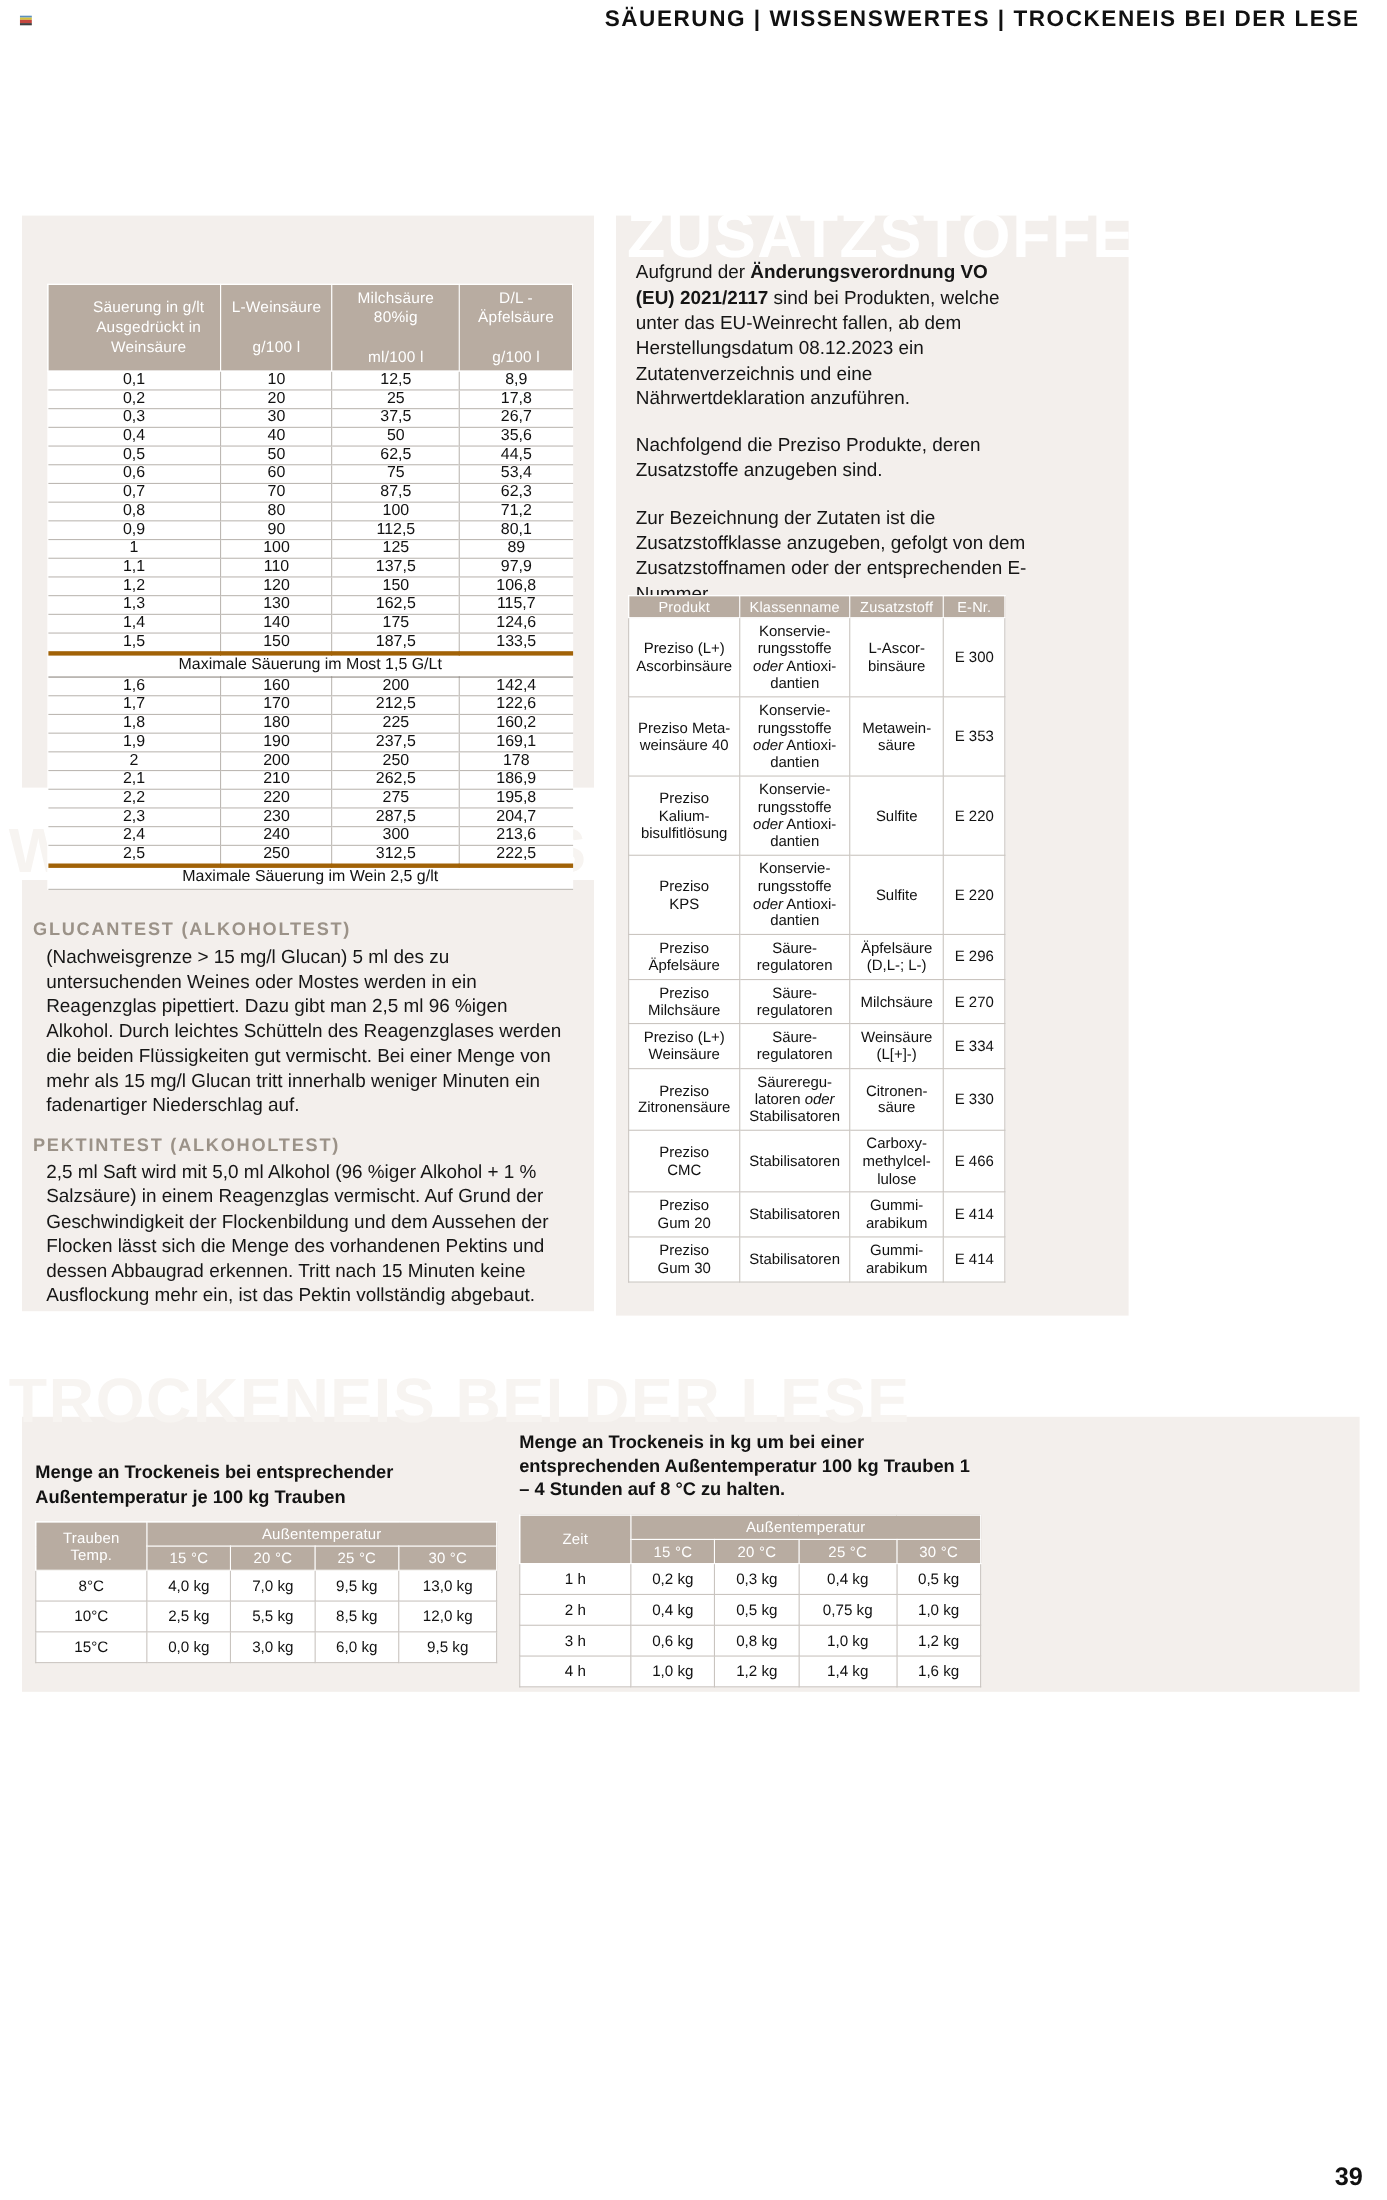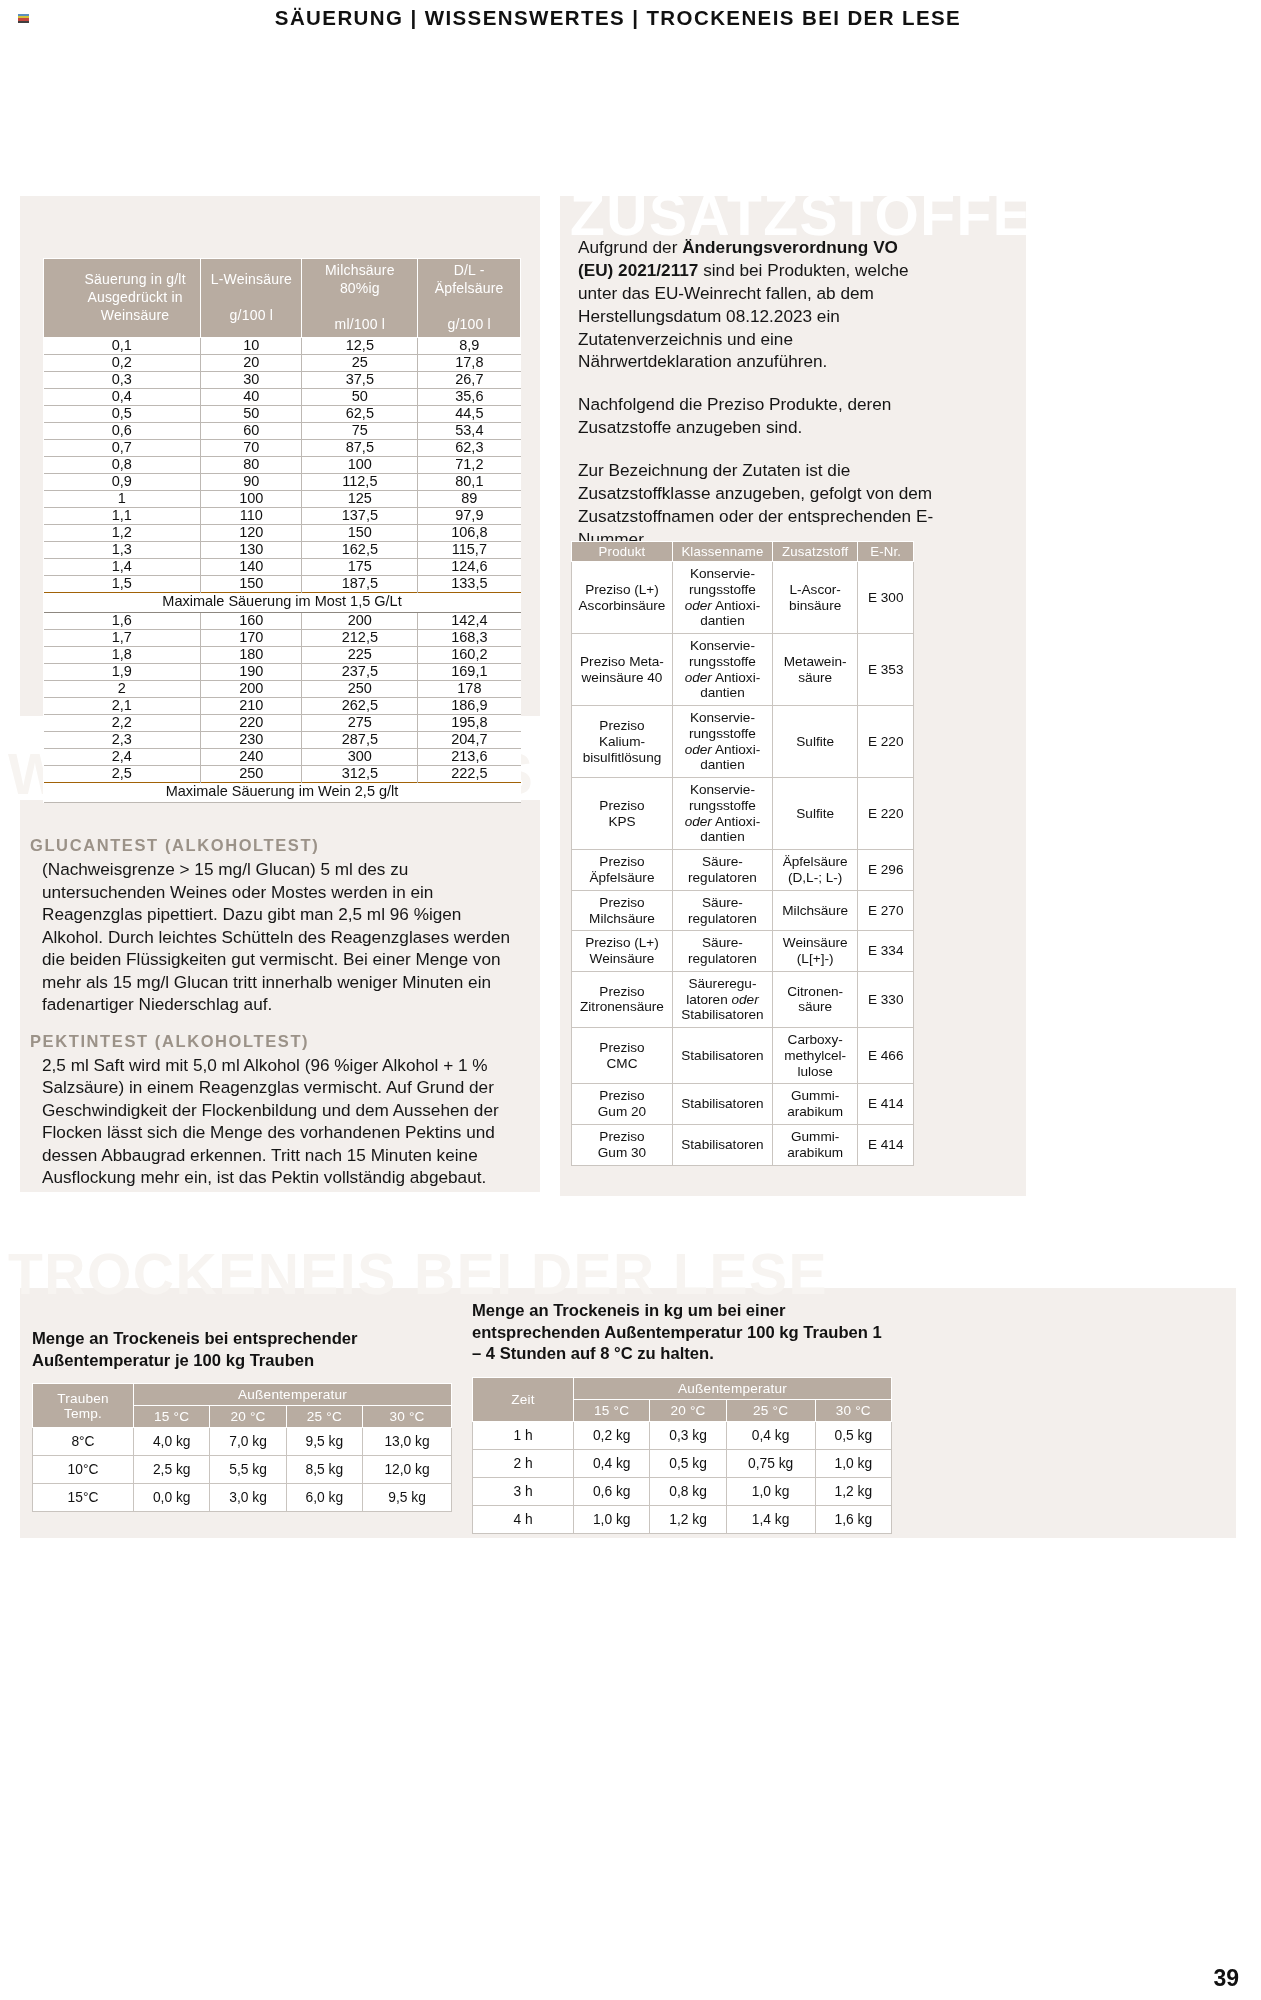--- a/index.html
+++ b/index.html
@@ -19,21 +19,21 @@
   
   .page-header {
     position: absolute;
     top: 0; left: 0; right: 0;
     height: 36px;
   }
   .header-title {
     position: absolute;
     left: 0; right: 25px;
     top: 6px;
-    text-align: center;
+    text-align: right;
     font-size: 20.5px;
     font-weight: bold;
     letter-spacing: 1.4px;
     color: #111111;
     white-space: nowrap;
   }
   .header-mark {
     position: absolute;
     left: 18px;
     top: 14px;
@@ -109,21 +109,21 @@
     line-height: 1.08;
     padding: 0 2px;
     border-left: none;
     border-right: none;
     border-top: 1px solid #bdb8b3;
     border-bottom: none;
   }
   #saeuerung-table-wrap table.t td.colsep { border-left: 1px solid #bdb8b3; }
   #saeuerung-table-wrap table.t tr.note td {
     font-size: 14.5px;
-    border-top: 1px solid #a16207;
+    border-top: 4px solid #a16207;
     border-bottom: 1px solid #8d8780;
     height: 19px;
   }
   #saeuerung-table-wrap table.t tr:last-child td {
     border-bottom: 1px solid #bdb8b3;
   }
 
   
   #wissen-panel { left: 20px; top: 800px; width: 520px; height: 392px; }
   #wissen-body {
@@ -360,21 +360,21 @@
         <tr>
           <td>1,6</td>
           <td class="colsep">160</td>
           <td class="colsep">200</td>
           <td class="colsep">142,4</td>
         </tr>
         <tr>
           <td>1,7</td>
           <td class="colsep">170</td>
           <td class="colsep">212,5</td>
-          <td class="colsep">168,3</td>
+          <td class="colsep">122,6</td>
         </tr>
         <tr>
           <td>1,8</td>
           <td class="colsep">180</td>
           <td class="colsep">225</td>
           <td class="colsep">160,2</td>
         </tr>
         <tr>
           <td>1,9</td>
           <td class="colsep">190</td>

